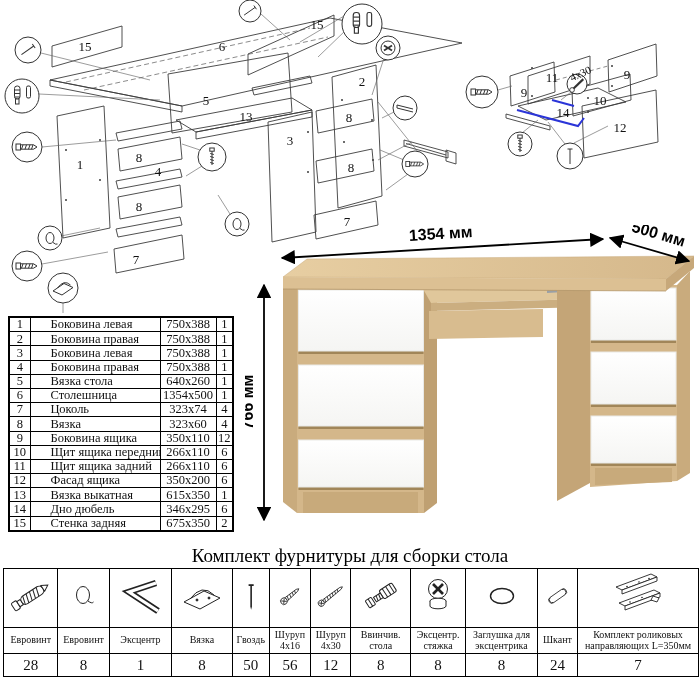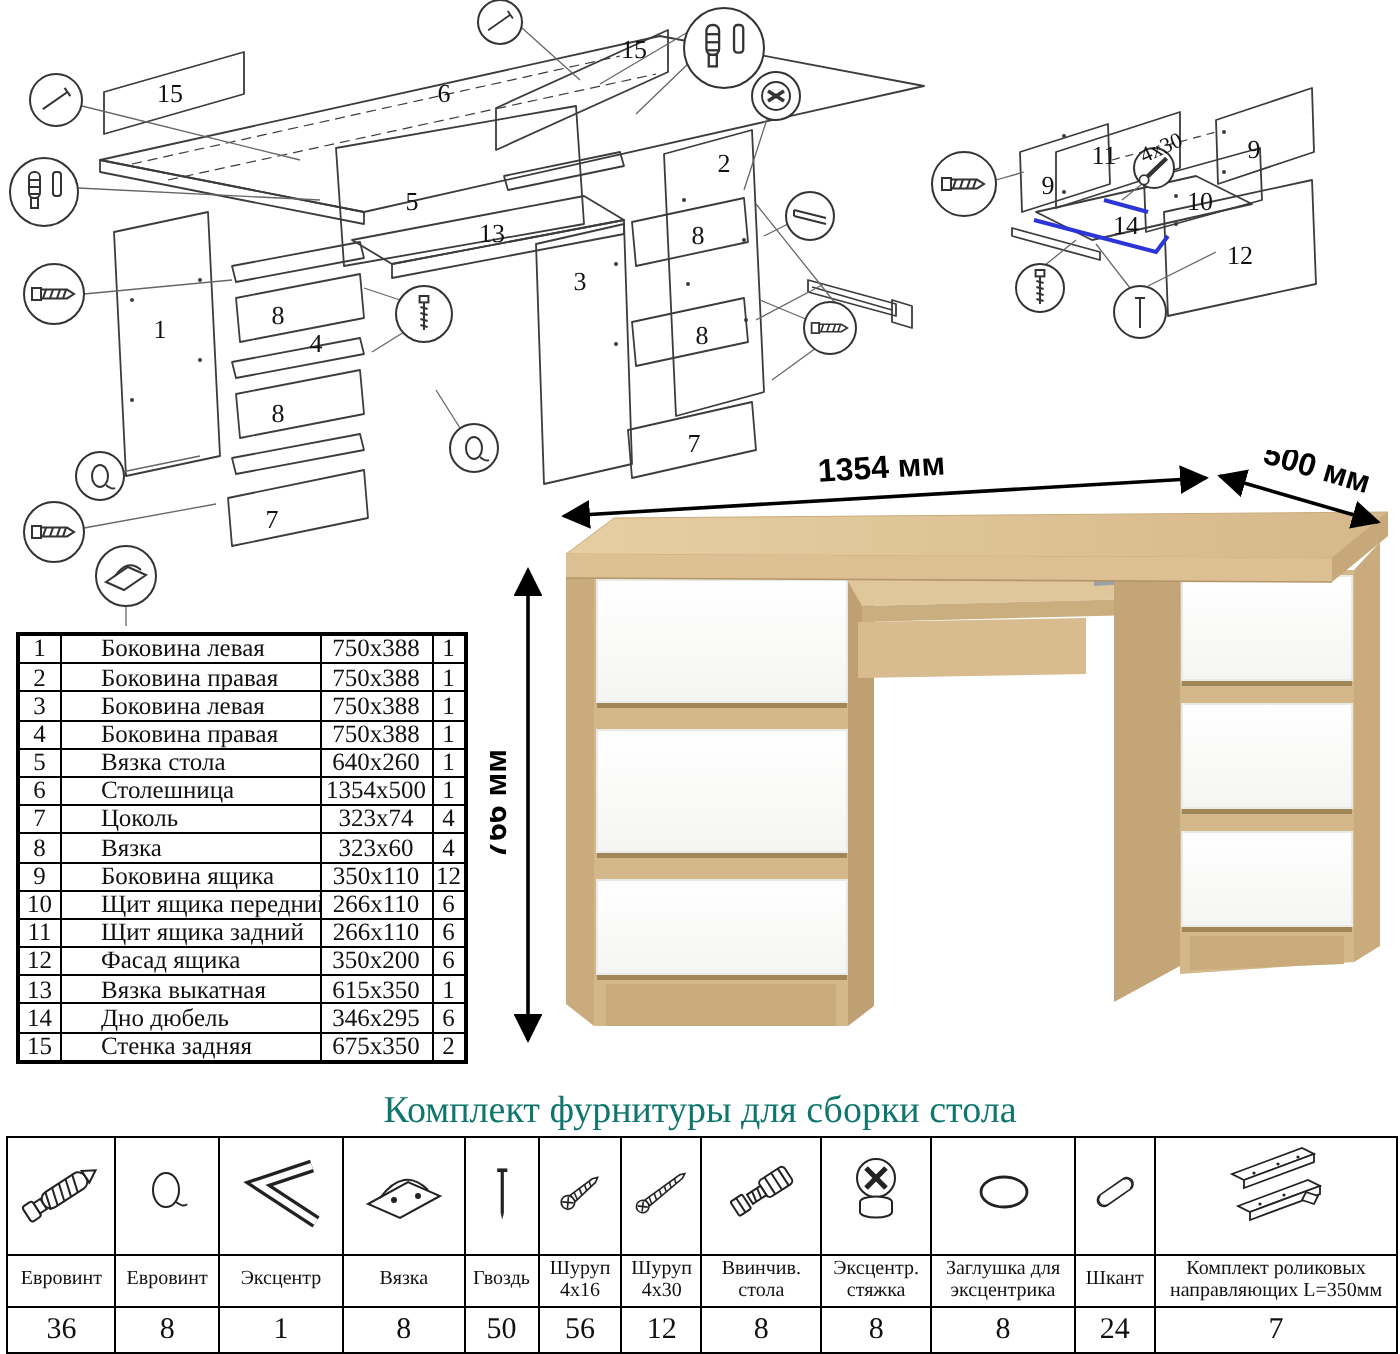--- a/index.html
+++ b/index.html
@@ -8,21 +8,21 @@
   .abs{position:absolute;}
   
   table.parts{position:absolute;left:8px;top:316px;width:224px;border-collapse:collapse;
               table-layout:fixed;font-size:12.5px;border:2px solid #000;}
   table.parts td{border:1px solid #000;height:13.2px;padding:0;line-height:1;
                  overflow:hidden;white-space:nowrap;}
   table.parts td.c{text-align:center;}
   table.parts td.n{padding-left:20px;text-align:left;}
   
   .hw-title{position:absolute;left:0;top:545px;width:700px;text-align:center;
-            font-size:19px;color:#0f766e;}
+            font-size:19px;color:#000000;}
   table.hw{position:absolute;left:3px;top:568px;width:696px;border-collapse:collapse;
            table-layout:fixed;}
   table.hw td{border:1px solid #000;text-align:center;vertical-align:middle;padding:0;}
   table.hw td.icon-cell{height:58px;}
   table.hw td.name-cell{height:25px;font-size:10px;line-height:1.08;padding:0 1px;}
   table.hw td.qty-cell{height:22px;font-size:15px;}
   .hwicon{height:52px;max-width:100%;}
   
   .dlabel{font-family:"Liberation Serif",serif;font-size:13px;fill:#111;text-anchor:middle;}
   .dnote{font-family:"Liberation Serif",serif;font-size:11px;fill:#111;text-anchor:middle;}
@@ -572,21 +572,21 @@
       <td class="name-cell">Гвоздь</td>
       <td class="name-cell">Шуруп 4x16</td>
       <td class="name-cell">Шуруп 4x30</td>
       <td class="name-cell">Ввинчив. стола</td>
       <td class="name-cell">Эксцентр. стяжка</td>
       <td class="name-cell">Заглушка для эксцентрика</td>
       <td class="name-cell">Шкант</td>
       <td class="name-cell">Комплект роликовых направляющих L=350мм</td>
     </tr>
     <tr>
-      <td class="qty-cell">36</td>
+      <td class="qty-cell">28</td>
       <td class="qty-cell">8</td>
       <td class="qty-cell">1</td>
       <td class="qty-cell">8</td>
       <td class="qty-cell">50</td>
       <td class="qty-cell">56</td>
       <td class="qty-cell">12</td>
       <td class="qty-cell">8</td>
       <td class="qty-cell">8</td>
       <td class="qty-cell">8</td>
       <td class="qty-cell">24</td>

